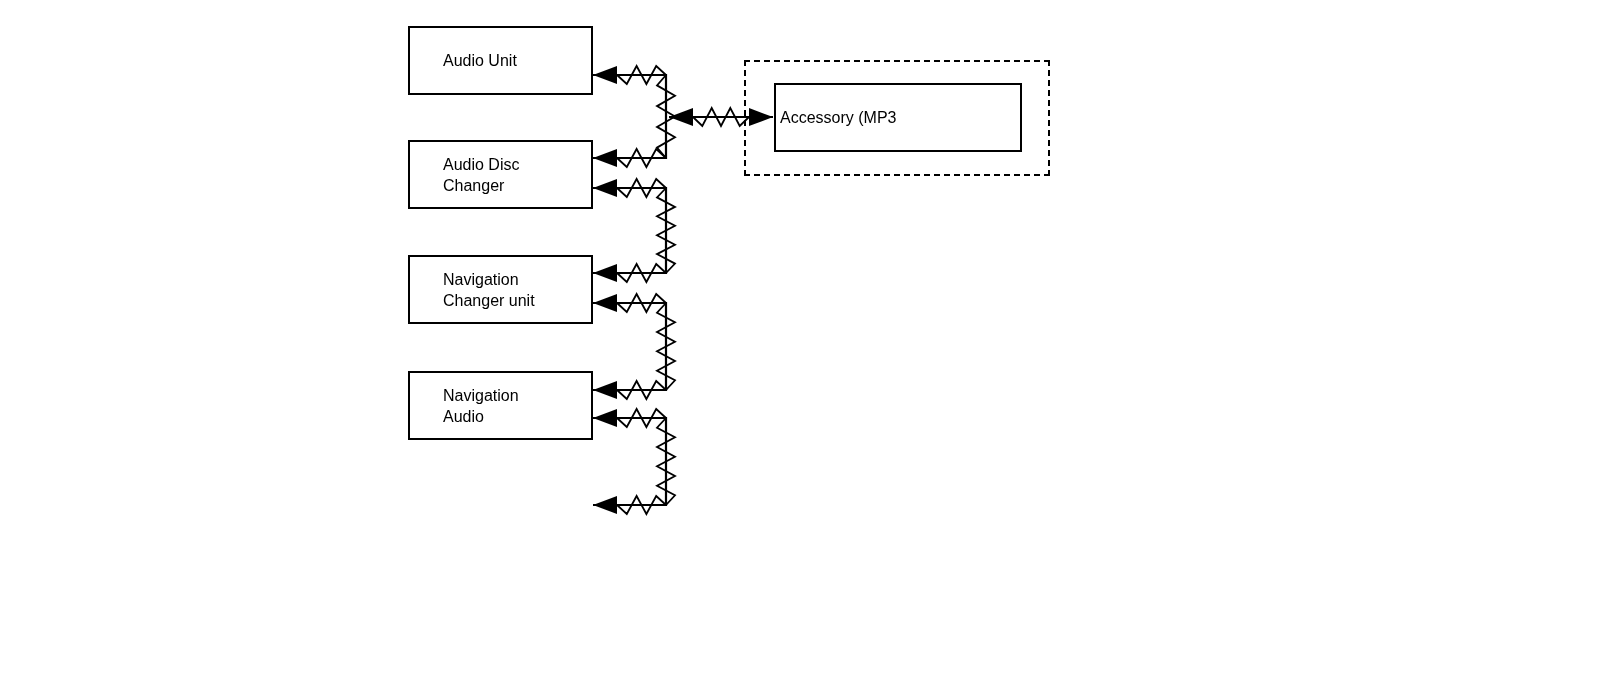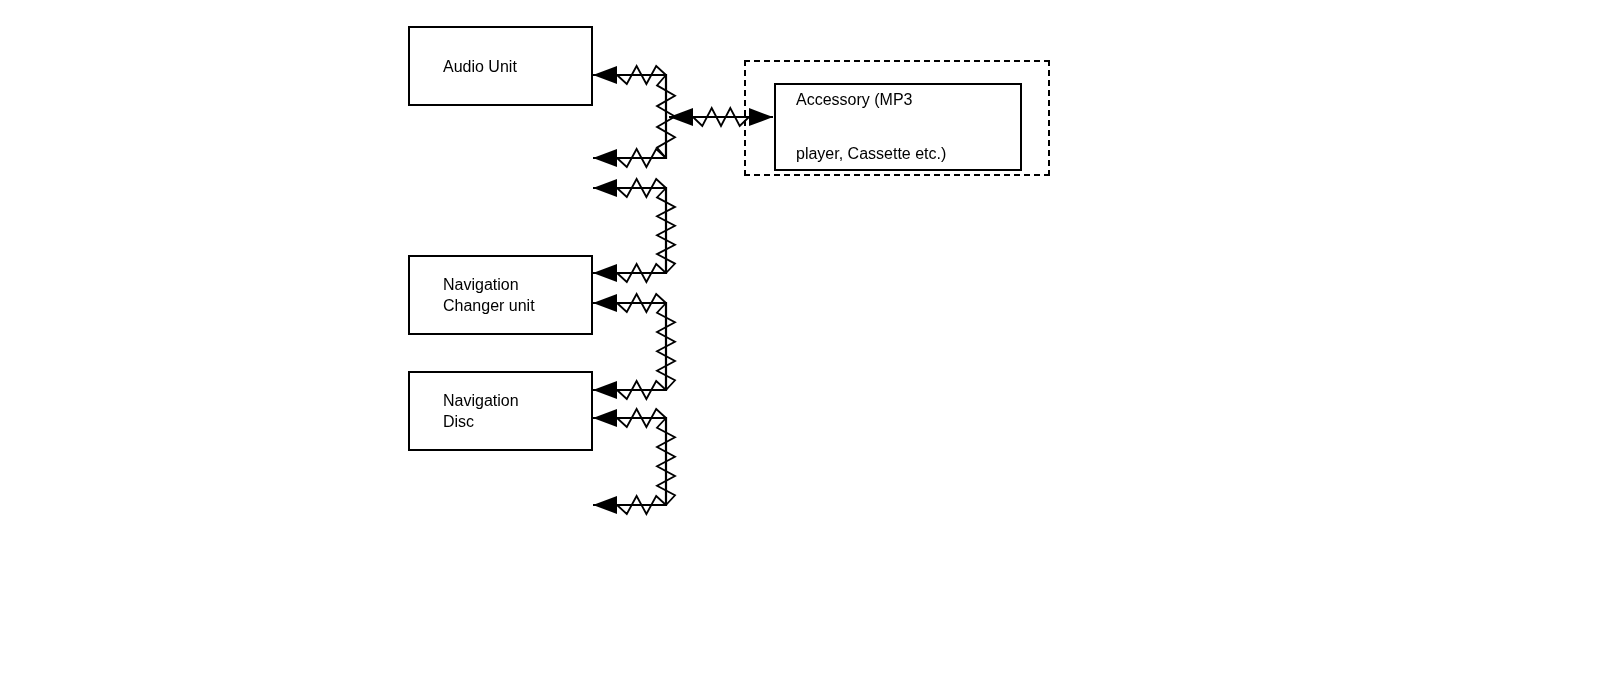--- a/index.html
+++ b/index.html
@@ -7,21 +7,21 @@
     position:relative;
     width:1600px;height:698px;
     background:#ffffff;
     font-family:"Liberation Sans", sans-serif;
     overflow:hidden;
   }
   .wires{position:absolute;left:0;top:0;}
   .unit-box{
     position:absolute;
     box-sizing:border-box;
-    width:185px;height:80px;
+    width:185px;height:69px;
     border:2px solid #000;
     background:#fff;
     display:flex;
     flex-direction:column;
     justify-content:center;
     padding-left:33px;
   }
   .unit-box .line{
     font-size:16px;
     line-height:21px;
@@ -31,27 +31,27 @@
   .dashed-enclosure{
     position:absolute;
     box-sizing:border-box;
     left:744px;top:60px;width:306px;height:116px;
     border:2px dashed #000;
     background:transparent;
   }
   .accessory-box{
     position:absolute;
     box-sizing:border-box;
-    left:774px;top:83px;width:248px;height:88px;
+    left:774px;top:83px;width:248px;height:69px;
     border:2px solid #000;
     background:#fff;
     display:flex;
     flex-direction:column;
     justify-content:center;
-    padding-left:20px;
+    padding-left:4px;
     gap:32px;
   }
   .accessory-box .line{
     font-size:16px;
     line-height:22px;
     color:#000;
     white-space:nowrap;
   }
 </style>
 </head>
@@ -87,32 +87,35 @@
       <path d="M669 117 H773" fill="none" stroke="#000000" stroke-width="2.2"></path>
       <path d="M693 117 L702.3 126.0 L711.7 108.0 L721.0 126.0 L730.3 108.0 L739.7 126.0 L749 117" fill="none" stroke="#000000" stroke-width="1.8" stroke-linejoin="miter"></path>
       <polygon points="669,117 693,108 693,126" fill="#000000"></polygon>
       <polygon points="773,117 749,108 749,126" fill="#000000"></polygon>
     </svg>
 
   <div class="unit-box" style="left:408px;top:26px;">
     <span class="line">Audio Unit</span>
   </div>
 
+  <div class="unit-box" style="left:408px;top:140px;">
+    <span class="line">Audio Disc</span>
+    <span class="line">Changer</span>
+  </div>
 
   <div class="unit-box" style="left:408px;top:255px;">
     <span class="line">Navigation</span>
     <span class="line">Changer unit</span>
   </div>
 
   <div class="unit-box" style="left:408px;top:371px;">
     <span class="line">Navigation</span>
-    <span class="line">Disc</span>
+    <span class="line">Audio</span>
   </div>
 
 
   <div class="dashed-enclosure"></div>
 
   <div class="accessory-box">
     <span class="line">Accessory (MP3</span>
-    <span class="line">player, Cassette etc.)</span>
   </div>
 
 </div>
 
 </body></html>

